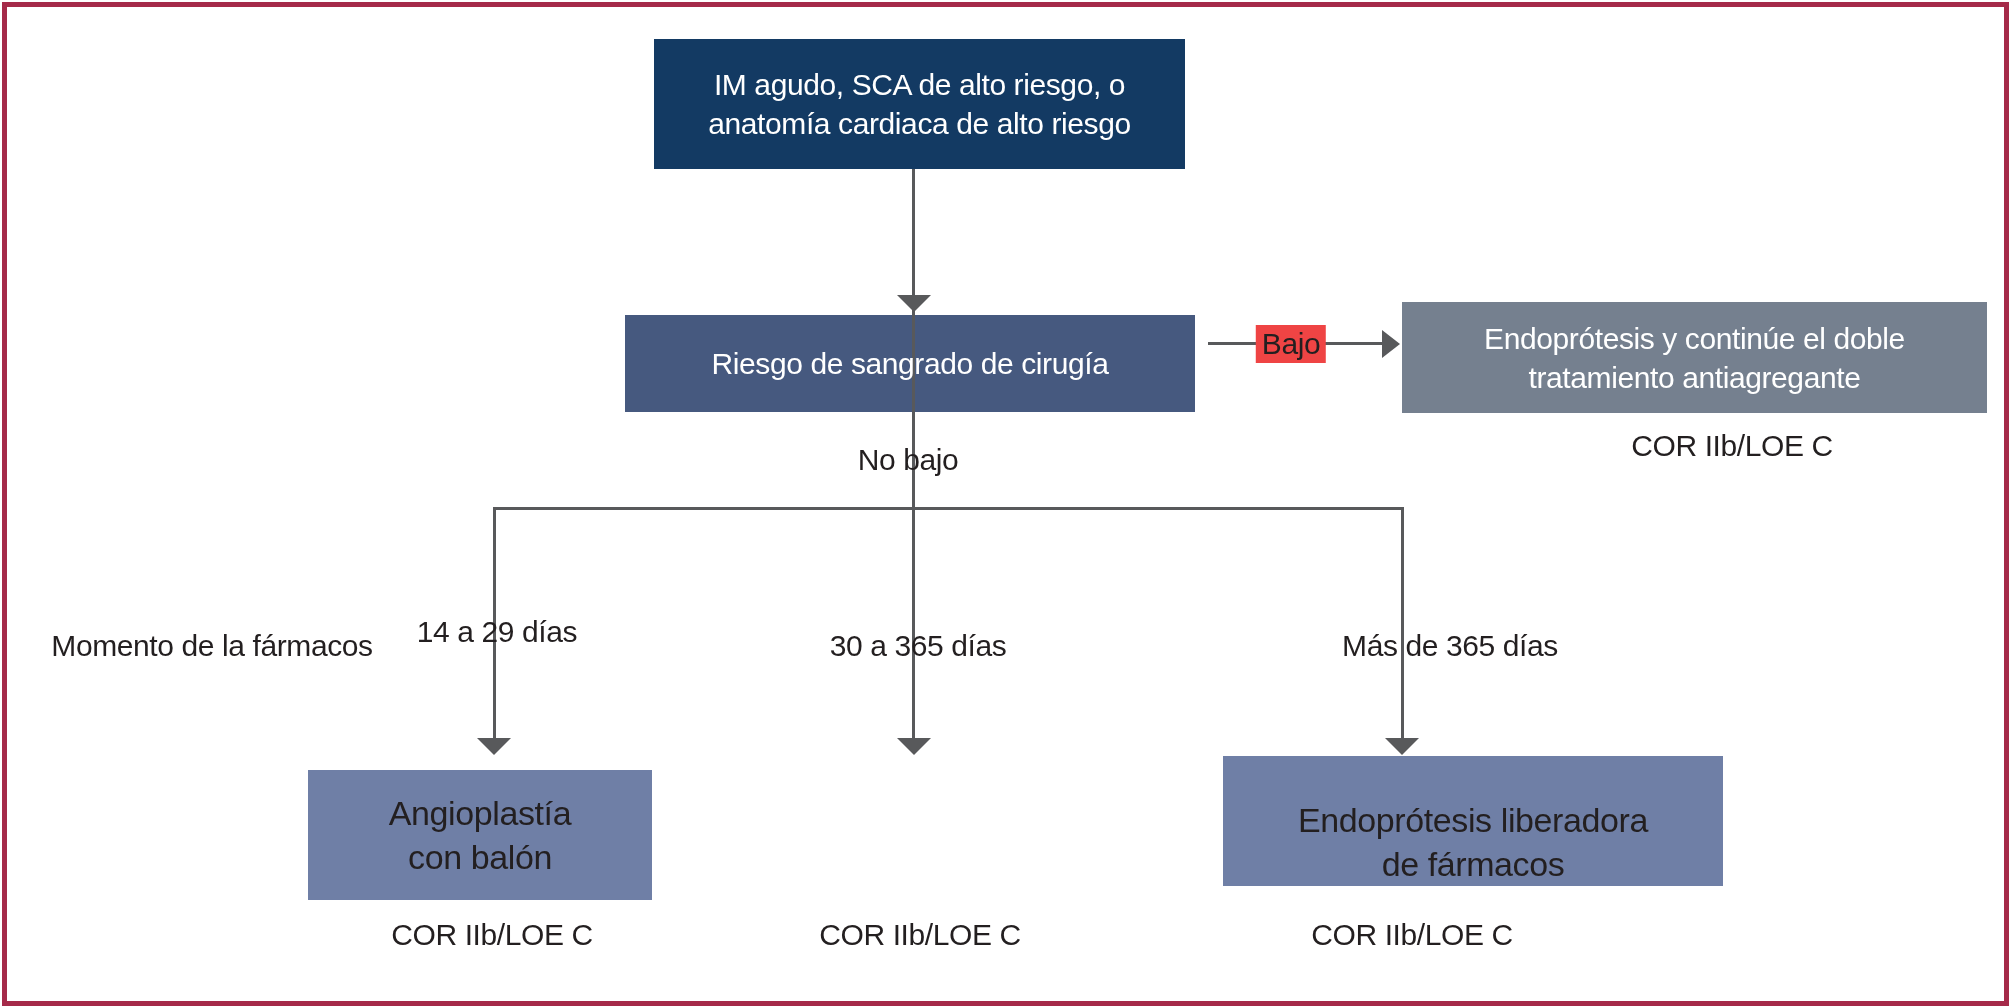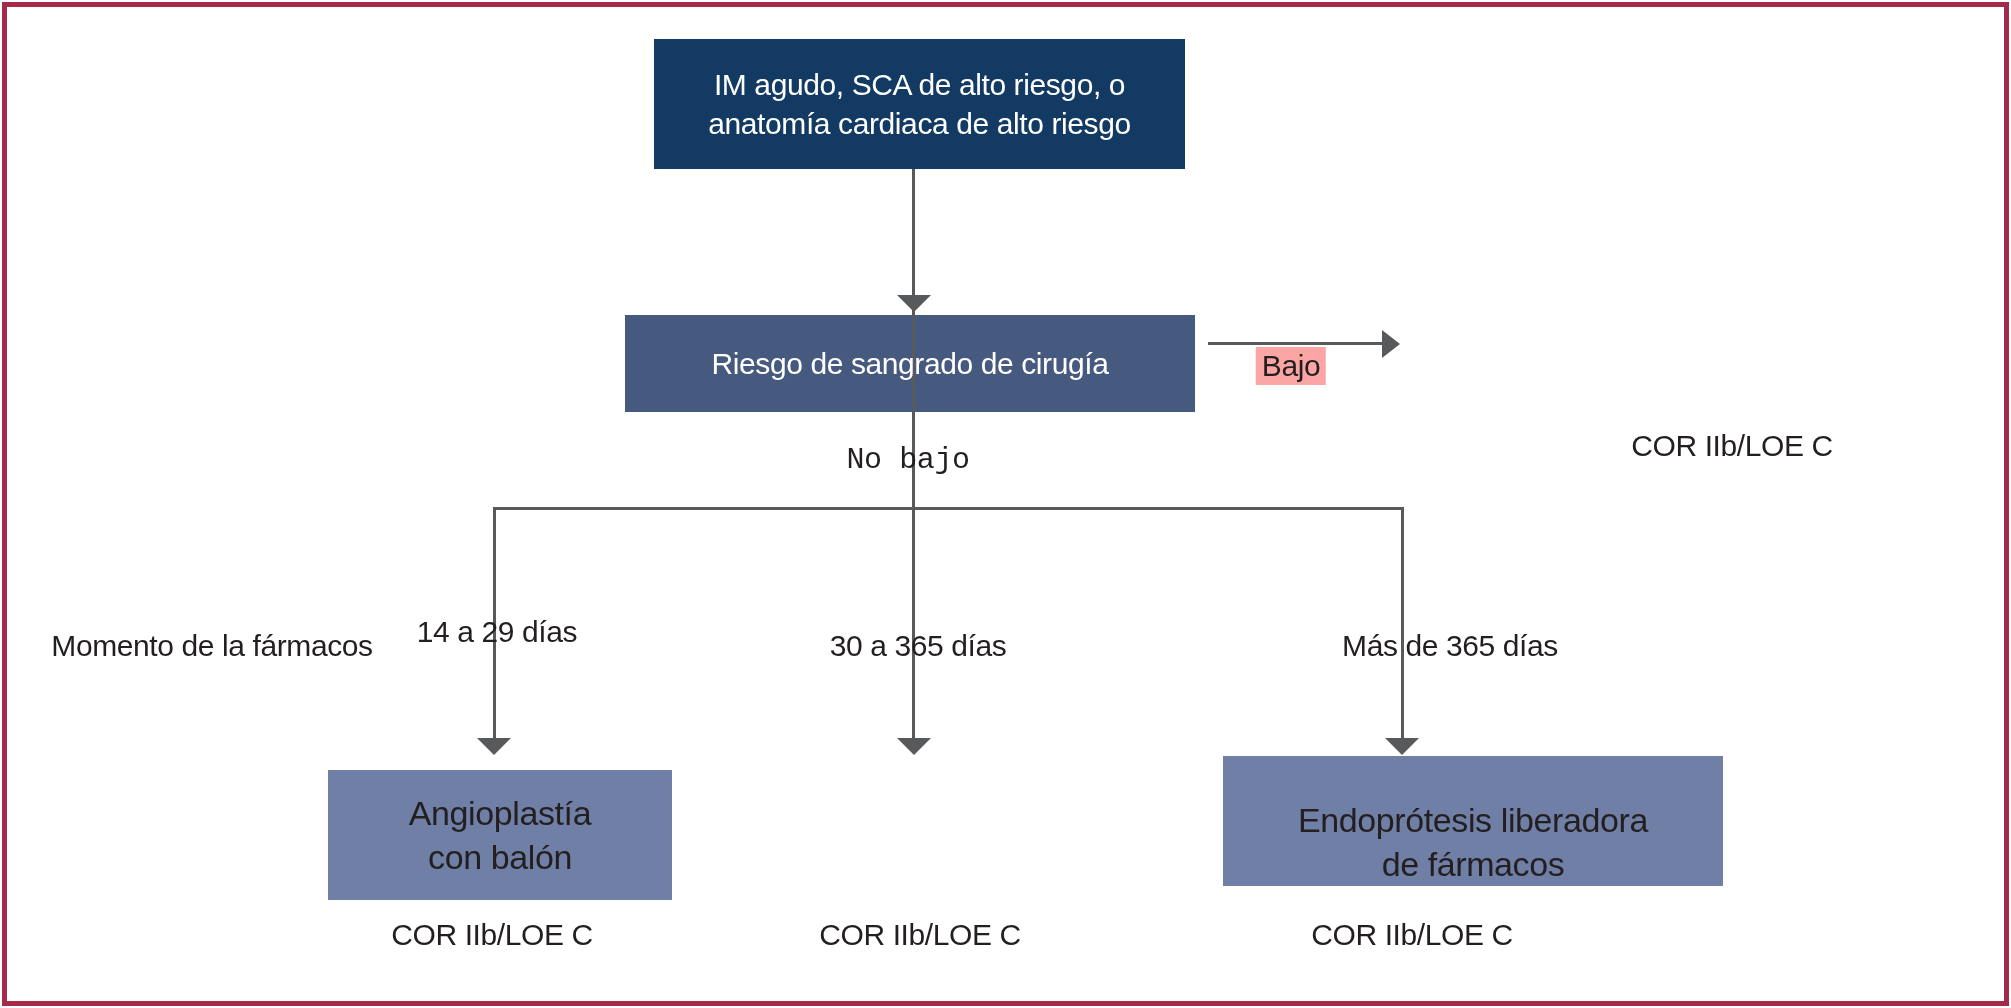--- a/index.html
+++ b/index.html
@@ -32,21 +32,21 @@
     text-align:center;
     white-space:pre-line;
     line-height:1.3;
     letter-spacing:-0.4px;
   }
   .box.light{color:var(--box-text-light);font-size:30px;}
   .box.dark{color:var(--text-dark);font-size:34px;}
   .top-box{left:654px;top:39px;width:531px;height:130px;background:var(--top-box-bg);}
   .mid-box{left:625px;top:315px;width:570px;height:97px;background:var(--mid-box-bg);justify-content:center;}
   .gray-box{left:1402px;top:302px;width:585px;height:111px;background:var(--gray-box-bg);}
-  .b1{left:328px;top:770px;width:344px;height:130px;background:var(--bottom-box-bg);text-align:center;}
+  .b1{left:308px;top:770px;width:344px;height:130px;background:var(--bottom-box-bg);text-align:center;}
   .b2{left:769px;top:770px;width:363px;height:130px;background:var(--bottom-box-bg);}
   .b3{left:1223px;top:756px;width:500px;height:130px;background:var(--bottom-box-bg);align-items:flex-end;}
   .box .txt{position:relative;z-index:2;}
 
   .line{position:absolute;background:var(--line);z-index:1;}
   .v-main{left:912px;top:169px;width:3px;height:571px;}
   .h-branch{left:493px;top:507px;width:911px;height:3px;}
   .v-left{left:493px;top:508px;width:3px;height:230px;}
   .v-right{left:1401px;top:508px;width:3px;height:230px;}
   .h-bajo{left:1208px;top:342px;width:176px;height:3px;}
@@ -71,22 +71,22 @@
 
   .label{
     position:absolute;
     transform:translate(-50%,-50%);
     white-space:nowrap;
     font-size:30px;
     letter-spacing:-0.4px;
     color:var(--text-dark);
     z-index:2;
   }
-  .lab-bajo{left:1291px;top:344px;background:#fca5a5;padding:2px 6px;margin-top:22px;}
-  .lab-nobajo{left:908px;top:460px;font-family:Liberation Mono, monospace;}
+  .lab-bajo{left:1291px;top:344px;background:#ef4444;padding:2px 6px;}
+  .lab-nobajo{left:908px;top:460px;}
   .lab-momento{left:212px;top:646px;}
   .lab-t1{left:497px;top:632px;}
   .lab-t2{left:918px;top:646px;}
   .lab-t3{left:1410px;top:646px;margin-left:40px;}
   .lab-cor-gray{left:1732px;top:446px;}
   .lab-cor1{left:492px;top:935px;}
   .lab-cor2{left:920px;top:935px;}
   .lab-cor3{left:1412px;top:935px;}
 </style>
 </head>
@@ -108,20 +108,24 @@
 
   <div class="box light top-box">
     <span class="txt">IM agudo, SCA de alto riesgo, o
 anatomía cardiaca de alto riesgo</span>
   </div>
 
   <div class="box light mid-box">
     <span class="txt">Riesgo de sangrado de cirugía</span>
   </div>
 
+  <div class="box light gray-box">
+    <span class="txt">Endoprótesis y continúe el doble
+tratamiento antiagregante</span>
+  </div>
 
   <div class="box dark b1">
     <span class="txt">Angioplastía
 con balón</span>
   </div>
 
 
   <div class="box dark b3">
     <span class="txt">Endoprótesis liberadora
 de fármacos</span>

